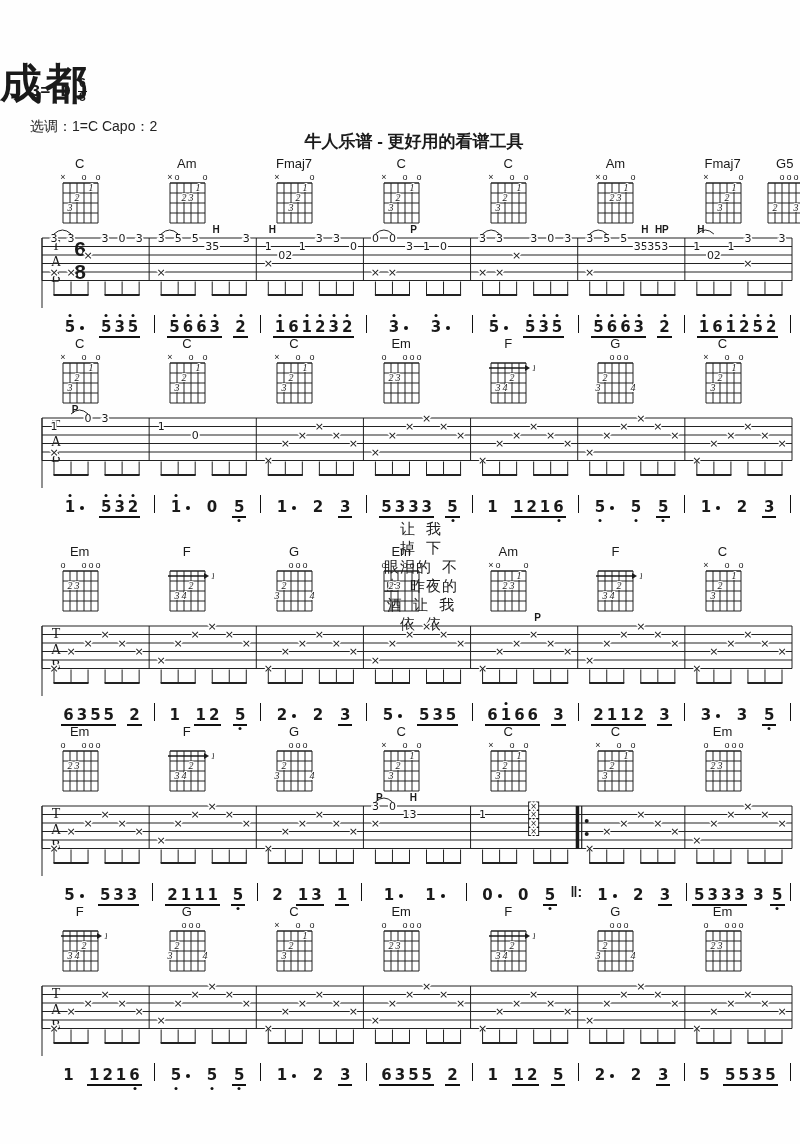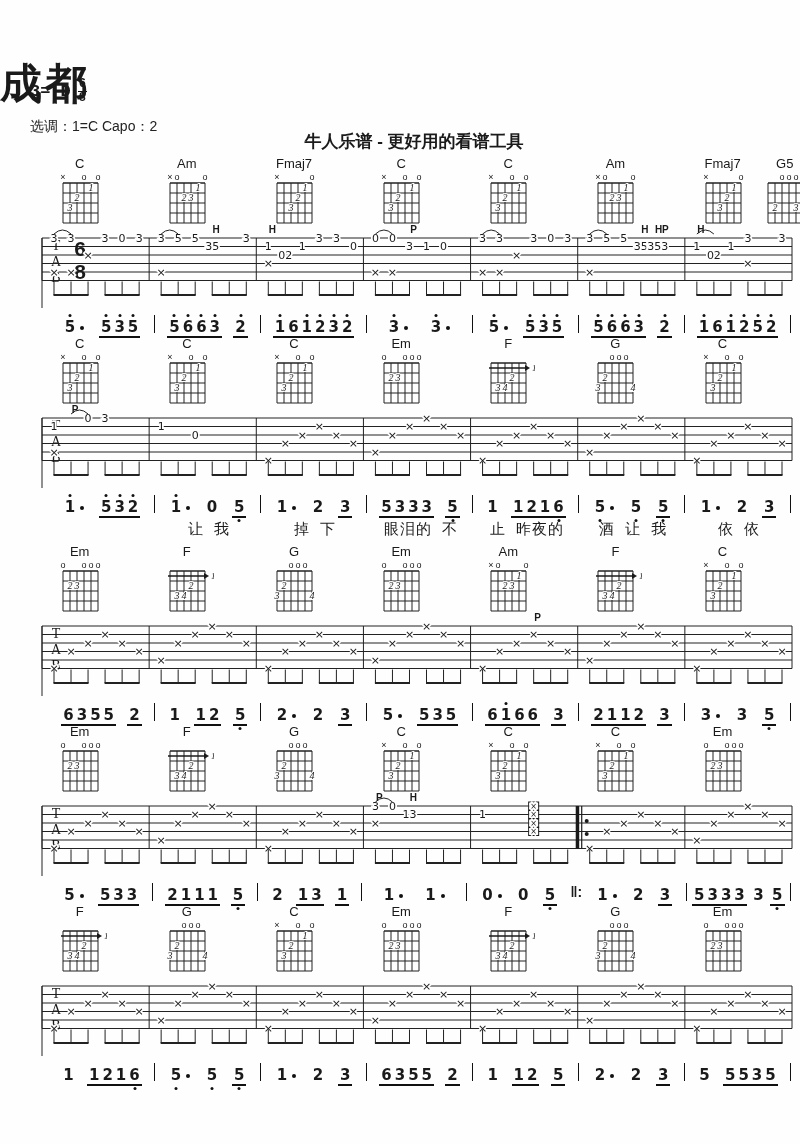--- a/index.html
+++ b/index.html
@@ -32,21 +32,21 @@
   .note{font-size:15px;font-weight:bold;line-height:1.1;position:relative;
         font-family:"DejaVu Sans",sans-serif;}
   .note.hi::before{content:"";position:absolute;top:-5px;left:50%;transform:translateX(-50%);
         width:3px;height:3px;border-radius:50%;background:#111;}
   .note.lo::after{content:"";position:absolute;bottom:-7px;left:50%;transform:translateX(-50%);
         width:3px;height:3px;border-radius:50%;background:#111;}
   .jdot{width:4px;height:4px;border-radius:50%;background:#111;margin:0 0 5px 2px;}
   .jbar{width:1px;background:#111;height:18px;align-self:center;margin:0 1px;}
   .jbar.rep{width:auto;background:none;font-weight:bold;font-size:14px;line-height:18px;}
   
-  .lyrics-row{display:flex;margin:2px 8px 4px 50px;height:22px;}
+  .lyrics-row{display:flex;margin:2px 8px 4px 50px;height:22px;flex-direction:column;}
   .lyr{flex:1;text-align:center;font-size:15px;letter-spacing:1px;word-spacing:5px;color:#1a1a1a;
        white-space:nowrap;}
 </style>
 </head>
 <body>
 
 <div class="page">
   <div class="header">
     <div class="key-line">
       <span>3= D</span>

